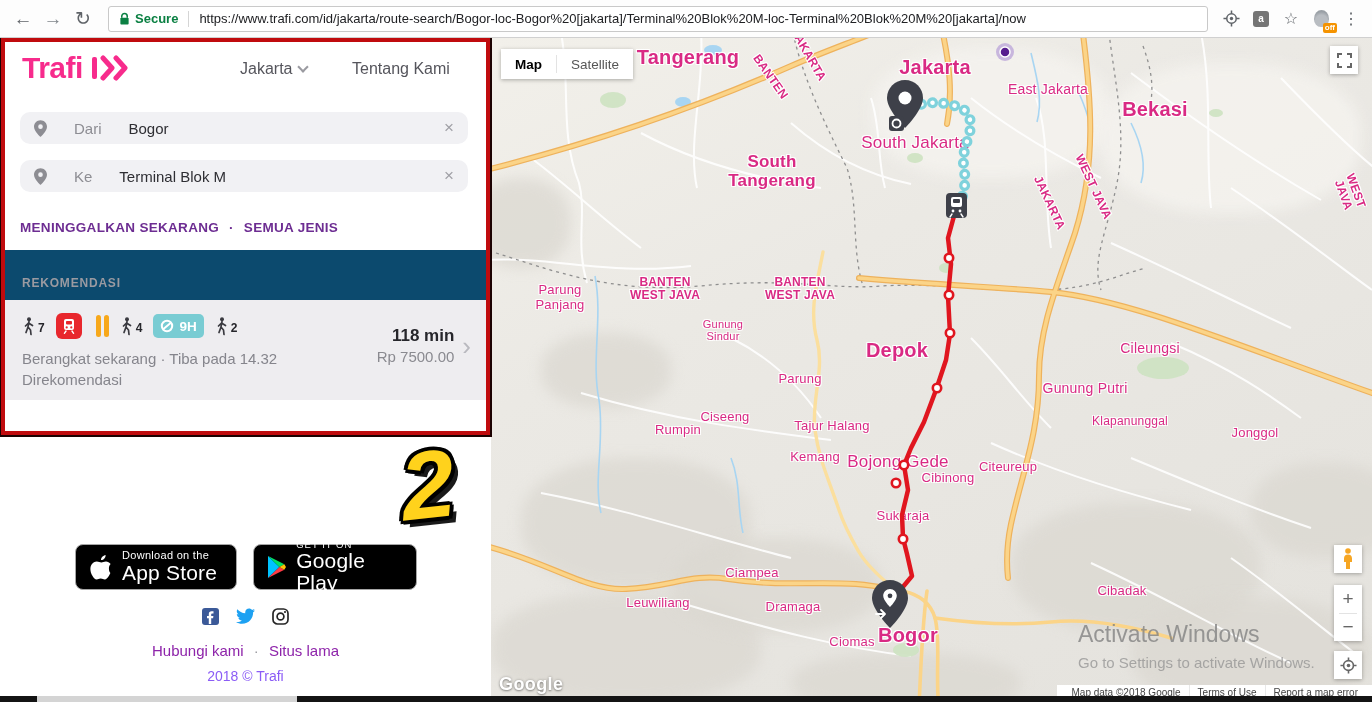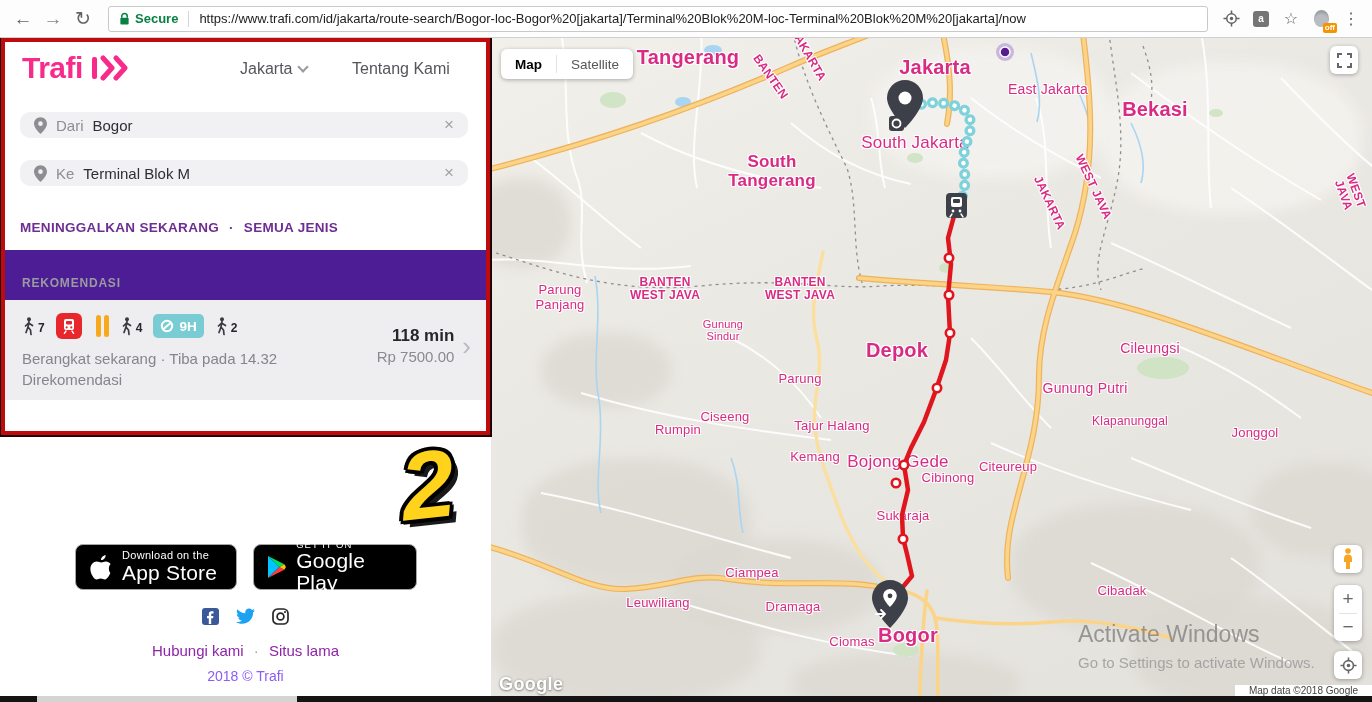--- a/index.html
+++ b/index.html
@@ -30,28 +30,28 @@
 
   
   .panel { position:absolute; left:0; top:38px; width:491px; height:664px; background:#fff; z-index:20; }
   .red-box { position:absolute; left:1px; top:0px; width:489px; height:397px; border:4px solid #c00b0e;
              outline:2px solid #1c0202; pointer-events:none; z-index:30; }
   .brand { position:absolute; left:22px; top:13px; display:flex; align-items:center; gap:8px; }
   .brand-word { font-size:30px; font-weight:700; color:#f72b8c; letter-spacing:-.5px; }
   .hdr-link { position:absolute; top:22px; font-size:16px; color:#55555c; display:flex; align-items:center; gap:7px; }
   .chev-down { width:8px; height:8px; border-right:2px solid #9a9aa0; border-bottom:2px solid #9a9aa0;
                transform:rotate(45deg); margin-top:-4px; }
-  .pininput { position:absolute; left:20px; width:448px; height:26px; background:#f1f1f4; border-radius:10px;
-              display:flex; align-items:center; padding:0 14px; gap:9px; }
+  .pininput { position:absolute; left:20px; width:448px; height:32px; background:#f1f1f4; border-radius:10px;
+              display:flex; align-items:center; padding:0 14px; gap:27px; }
   .pininput .lbl { color:#8d8d93; font-size:15px; }
   .pininput .val { color:#2e2e33; font-size:15px; }
   .pininput .x { margin-left:auto; color:#a0a0a6; font-size:17px; }
   .linkrow { position:absolute; left:20px; top:182px; font-size:13.5px; font-weight:700; color:#6d2d92;
              letter-spacing:.3px; display:flex; gap:10px; }
-  .recband { position:absolute; left:0; top:212px; width:491px; height:50px; background:#4c1d95; }
+  .recband { position:absolute; left:0; top:212px; width:491px; height:50px; background:#0c4a6e; }
   .recband span { position:absolute; left:22px; top:26px; font-size:12px; font-weight:700; color:#9a9aa1; letter-spacing:.8px; }
   .card { position:absolute; left:0; top:262px; width:491px; height:100px; background:#eeedf0; }
   .iconsrow { position:absolute; left:22px; top:13px; display:flex; align-items:center; gap:11px; }
   .walkgrp { display:flex; align-items:flex-end; gap:3px; }
   .walkn { font-size:12px; font-weight:700; color:#26262b; padding-bottom:1px; }
   .trainbadge { width:26px; height:26px; background:#e8272d; border-radius:6px; display:flex;
                 align-items:center; justify-content:center; }
   .bars { display:flex; gap:3px; margin-left:3px; }
   .bar { width:5px; height:22px; background:#f7a81b; border-radius:2.5px; }
   .tealbadge { height:24px; background:#79ccd3; border-radius:5px; display:flex; align-items:center;
@@ -83,36 +83,36 @@
   .map { position:absolute; left:491px; top:38px; width:881px; height:664px; overflow:hidden;
          background:linear-gradient(155deg,#f2f0ea 0%, #ebe9e4 35%, #e7e5e0 70%, #e4e2dd 100%); }
   .terra { position:absolute; border-radius:45%; background:#dbd8d1; filter:blur(7px); opacity:.75; }
   .terra.light { background:#f4f2ee; opacity:.9; }
   .mapsvg { position:absolute; left:0; top:0; z-index:2; }
   #map-labels { position:absolute; inset:0; z-index:5; pointer-events:none; }
   .map-label { position:absolute; color:#d92a84; white-space:pre-line; text-align:center; line-height:1.12;
                text-shadow:-1px -1px 0 rgba(255,255,255,.95), 1px -1px 0 rgba(255,255,255,.95),
                            -1px 1px 0 rgba(255,255,255,.95), 1px 1px 0 rgba(255,255,255,.95); letter-spacing:.2px; }
   .routelayer { position:absolute; left:0; top:0; z-index:6; }
-  .mapctl { position:absolute; z-index:12; background:#fff; box-shadow:0 1px 4px rgba(0,0,0,.3); border-radius:6px; }
+  .mapctl { position:absolute; z-index:12; background:#fff; box-shadow:0 1px 4px rgba(0,0,0,.3); border-radius:0; }
   .mapsat { left:10px; top:11px; height:30px; display:flex; align-items:center; font-size:13.5px; }
   .mapsat .seg { padding:0 14px; color:#565656; }
   .mapsat .seg.active { font-weight:700; color:#000; }
   .mapsat .div { width:1px; height:18px; background:#e3e3e3; }
   .sq-btn { width:28px; height:28px; display:flex; align-items:center; justify-content:center; }
   .zoomctl { left:843px; top:547px; width:28px; height:56px; display:flex; flex-direction:column; }
   .zoomctl span { flex:1; display:flex; align-items:center; justify-content:center; font-size:19px; color:#666; }
   .zoomctl .zdiv { height:1px; background:#e3e3e3; margin:0 5px; flex:none; }
   .watermark { position:absolute; left:587px; top:583px; z-index:11; pointer-events:none; }
   .wm1 { font-size:23px; color:rgba(130,130,130,.8); }
   .wm2 { font-size:15px; color:rgba(145,145,145,.75); margin-top:6px; }
   .glogo { position:absolute; left:8px; top:636px; z-index:11; font-size:18px; font-weight:700; color:#fff;
            letter-spacing:.4px; text-shadow:0 1px 2px rgba(0,0,0,.35), 0 0 3px rgba(0,0,0,.25); }
   .attrib { position:absolute; right:0; top:647px; height:15px; background:#fff; z-index:11; display:flex;
-            align-items:center; padding:0 6px; gap:0; font-size:10px; color:#444;flex-direction:column; }
+            align-items:center; padding:0 6px; gap:0; font-size:10px; color:#444; }
   .attrib span { padding:0 8px; }
   .attrib .asep { width:1px; height:15px; background:#e8e8e8; padding:0; }
   .bottom-strip { position:absolute; left:0; top:696px; width:1372px; height:6px; background:#141414; z-index:60; }
   .bottom-strip .thumb { position:absolute; left:37px; top:0; width:260px; height:6px; background:#d4d4d4; }
 </style>
 </head>
 <body>
 
 <div class="stage">
 

